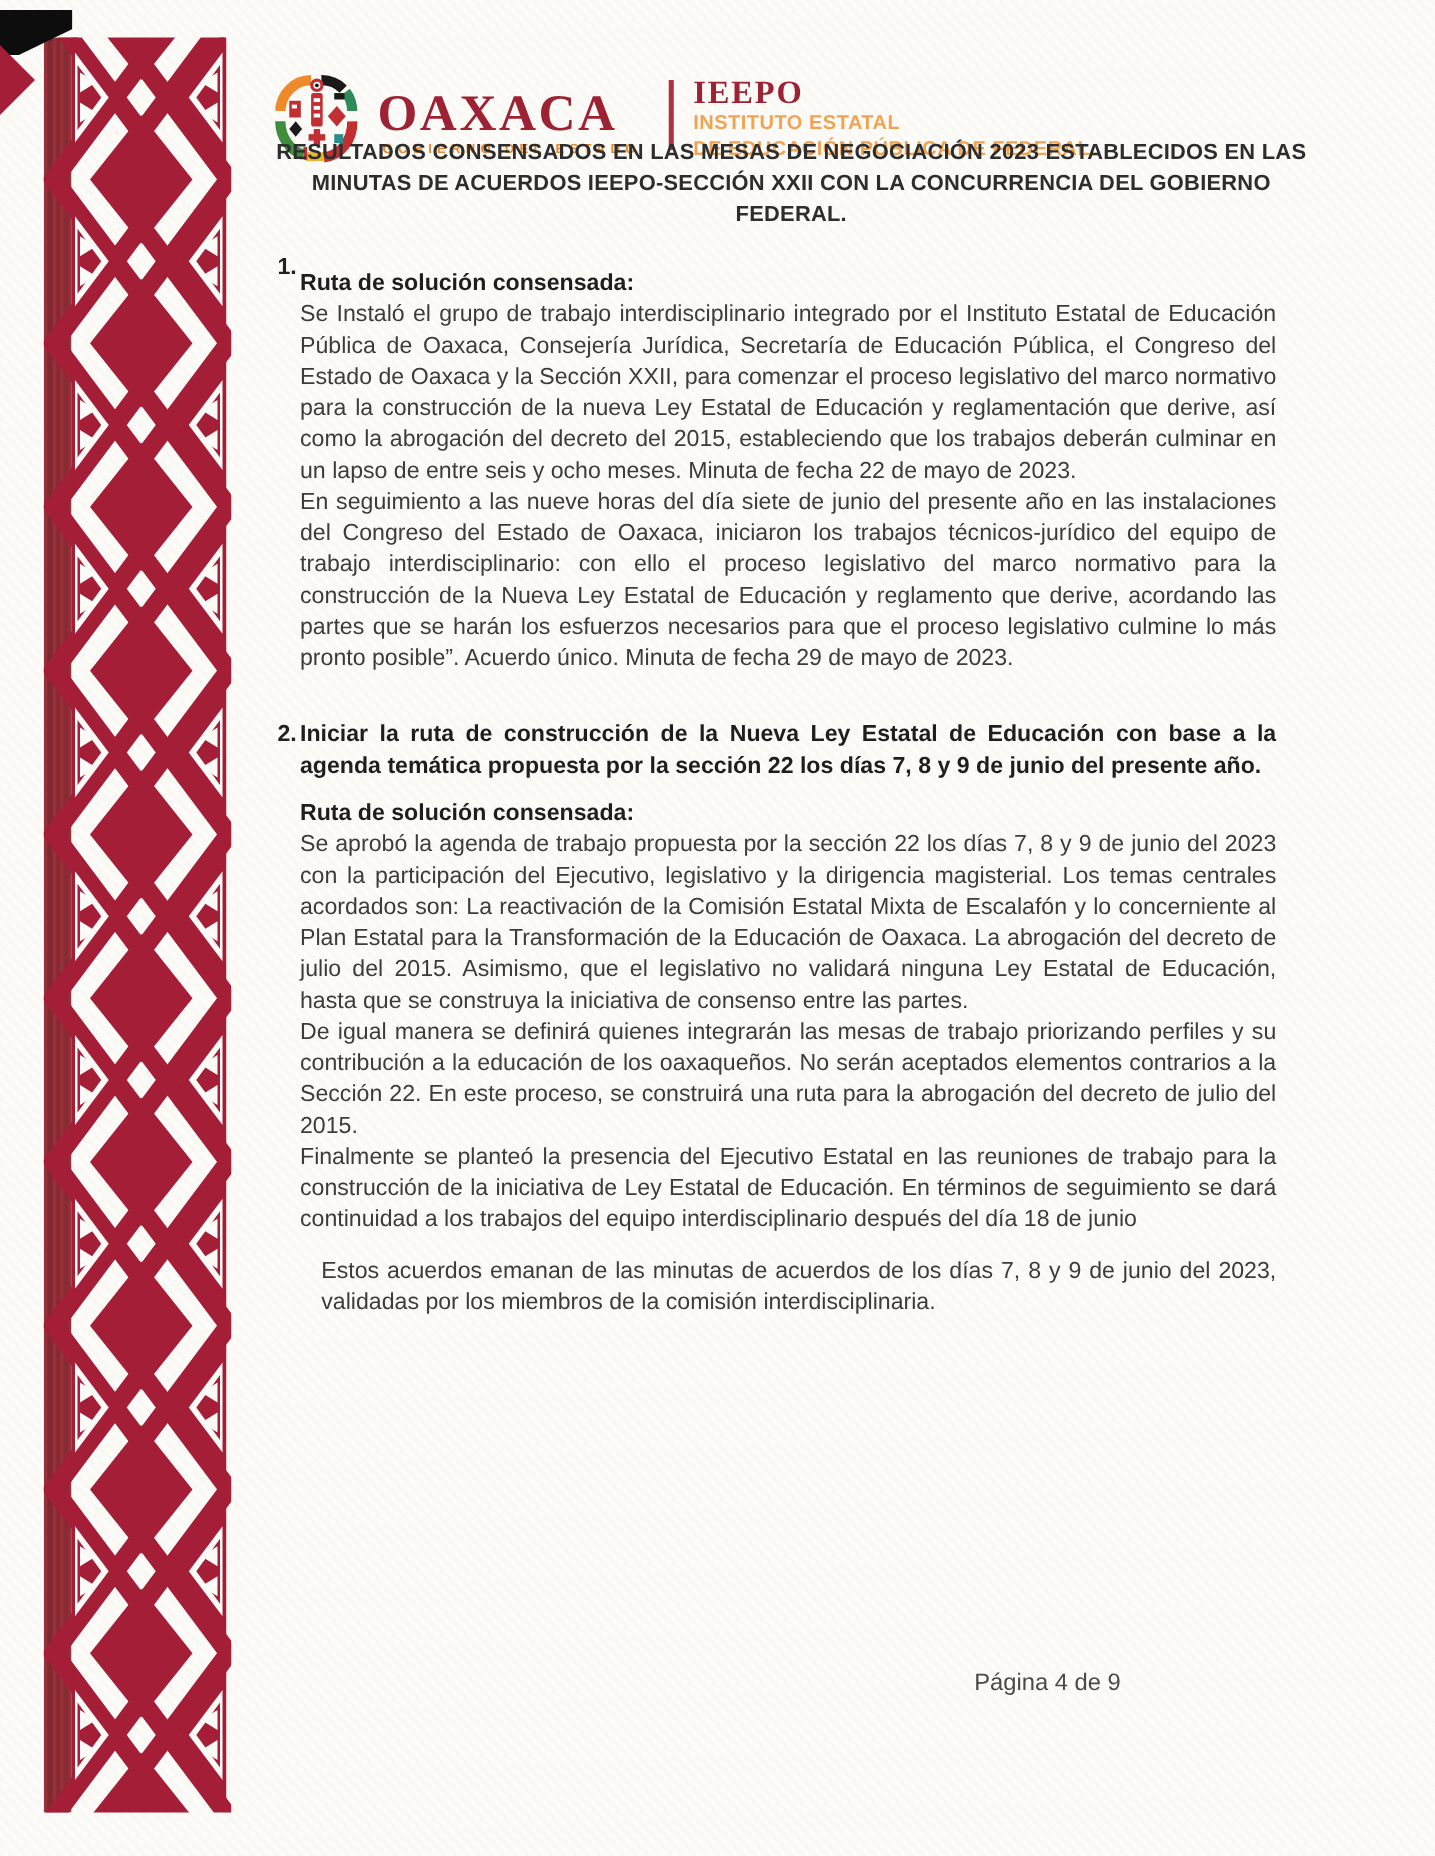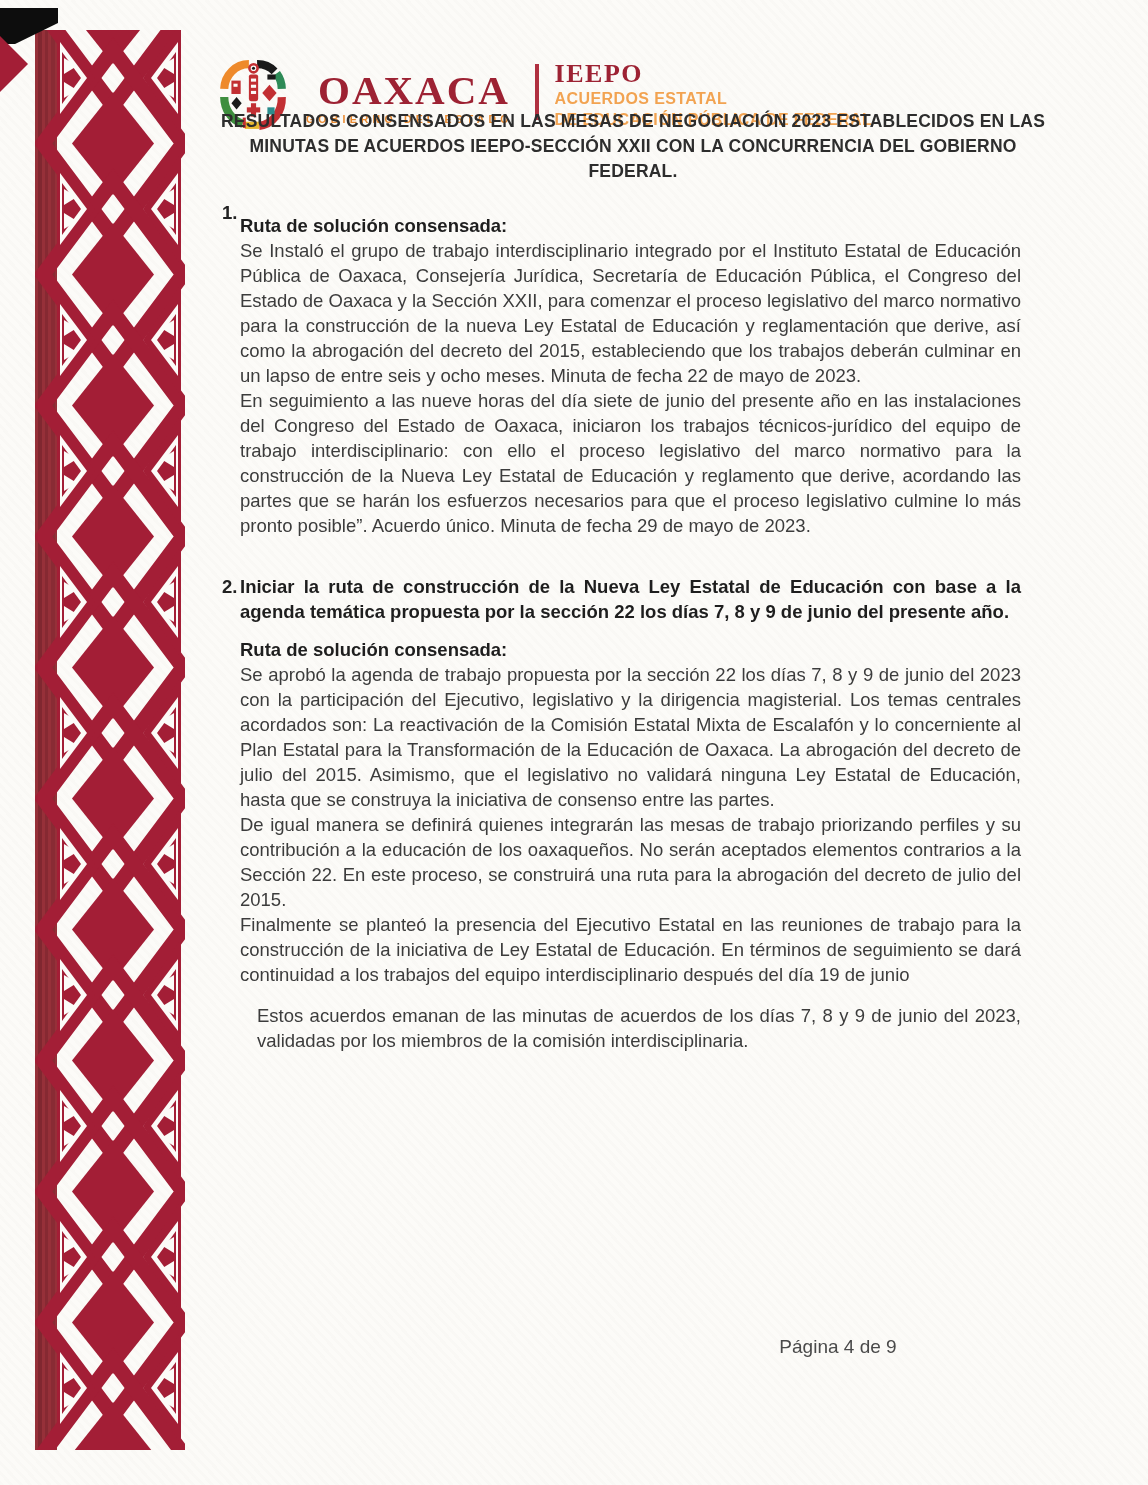--- a/index.html
+++ b/index.html
@@ -26,21 +26,21 @@
     position:absolute; left:0; top:36px; width:28px; height:56px; background:#a31e36;
     clip-path:polygon(0 0, 100% 50%, 0 100%);
   }
 
   
   .letterhead { position:absolute; left:218px; top:58px; display:flex; align-items:flex-start; }
   .emblem { width:70px; height:74px; margin-right:14px; }
   .brand-block { margin-top:12px; margin-right:22px; }
   .brand {
     font-family:"Liberation Serif", serif; font-weight:bold;
-    font-size:41px; line-height:40px; letter-spacing:2px; color:#9d2233;margin-left:16px;
+    font-size:41px; line-height:40px; letter-spacing:2px; color:#9d2233;
   }
   .brand-sub {
     font-size:10.5px; font-weight:bold; letter-spacing:4.2px; color:#e9892f;
     margin-top:3px; margin-left:4px;
   }
   .lh-divider { width:4px; height:56px; background:#b03040; margin-top:6px; margin-right:16px; }
   .org-block { margin-top:2px; }
   .org {
     font-family:"Liberation Serif", serif; font-weight:bold;
     font-size:26px; line-height:28px; letter-spacing:1.5px; color:#9d2233;
@@ -149,21 +149,21 @@
       <rect x="28" y="48" width="13" height="5" fill="#c22f33"></rect>
       <rect x="24" y="58" width="3" height="10" fill="#c22f33"></rect>
     </svg>
     <div class="brand-block">
       <div class="brand">OAXACA</div>
       <div class="brand-sub">GOBIERNO DEL ESTADO</div>
     </div>
     <div class="lh-divider"></div>
     <div class="org-block">
       <div class="org">IEEPO</div>
-      <div class="org-line">ACUERDOS ESTATAL</div>
+      <div class="org-line">INSTITUTO ESTATAL</div>
       <div class="org-line">DE EDUCACIÓN PÚBLICA DE FEDERAL</div>
     </div>
   </header>
 
   <main class="content">
     <h1 class="doc-title">RESULTADOS CONSENSADOS EN LAS MESAS DE NEGOCIACIÓN 2023 ESTABLECIDOS EN LAS MINUTAS DE ACUERDOS IEEPO-SECCIÓN XXII CON LA CONCURRENCIA DEL GOBIERNO FEDERAL.</h1>
 
     <section class="item item-1">
       <div class="item-num">1.</div>
       <div class="item-body">
@@ -173,21 +173,21 @@
       </div>
     </section>
 
     <section class="item item-2">
       <div class="item-num">2.</div>
       <div class="item-body">
         <p class="item-heading">Iniciar la ruta de construcción de la Nueva Ley Estatal de Educación con base a la agenda temática propuesta por la sección 22 los días 7, 8 y 9 de junio del presente año.</p>
         <p class="subheading">Ruta de solución consensada:</p>
         <p class="para">Se aprobó la agenda de trabajo propuesta por la sección 22 los días 7, 8 y 9 de junio del 2023 con la participación del Ejecutivo, legislativo y la dirigencia magisterial. Los temas centrales acordados son: La reactivación de la Comisión Estatal Mixta de Escalafón y lo concerniente al Plan Estatal para la Transformación de la Educación de Oaxaca. La abrogación del decreto de julio del 2015. Asimismo, que el legislativo no validará ninguna Ley Estatal de Educación, hasta que se construya la iniciativa de consenso entre las partes.</p>
         <p class="para">De igual manera se definirá quienes integrarán las mesas de trabajo priorizando perfiles y su contribución a la educación de los oaxaqueños. No serán aceptados elementos contrarios a la Sección 22. En este proceso, se construirá una ruta para la abrogación del decreto de julio del 2015.</p>
-        <p class="para">Finalmente se planteó la presencia del Ejecutivo Estatal en las reuniones de trabajo para la construcción de la iniciativa de Ley Estatal de Educación. En términos de seguimiento se dará continuidad a los trabajos del equipo interdisciplinario después del día 19 de junio</p>
+        <p class="para">Finalmente se planteó la presencia del Ejecutivo Estatal en las reuniones de trabajo para la construcción de la iniciativa de Ley Estatal de Educación. En términos de seguimiento se dará continuidad a los trabajos del equipo interdisciplinario después del día 18 de junio</p>
       </div>
     </section>
 
     <p class="closing">Estos acuerdos emanan de las minutas de acuerdos de los días 7, 8 y 9 de junio del 2023, validadas por los miembros de la comisión interdisciplinaria.</p>
 
     <div class="page-footer">Página 4 de 9</div>
   </main>
 
 </div>
 

